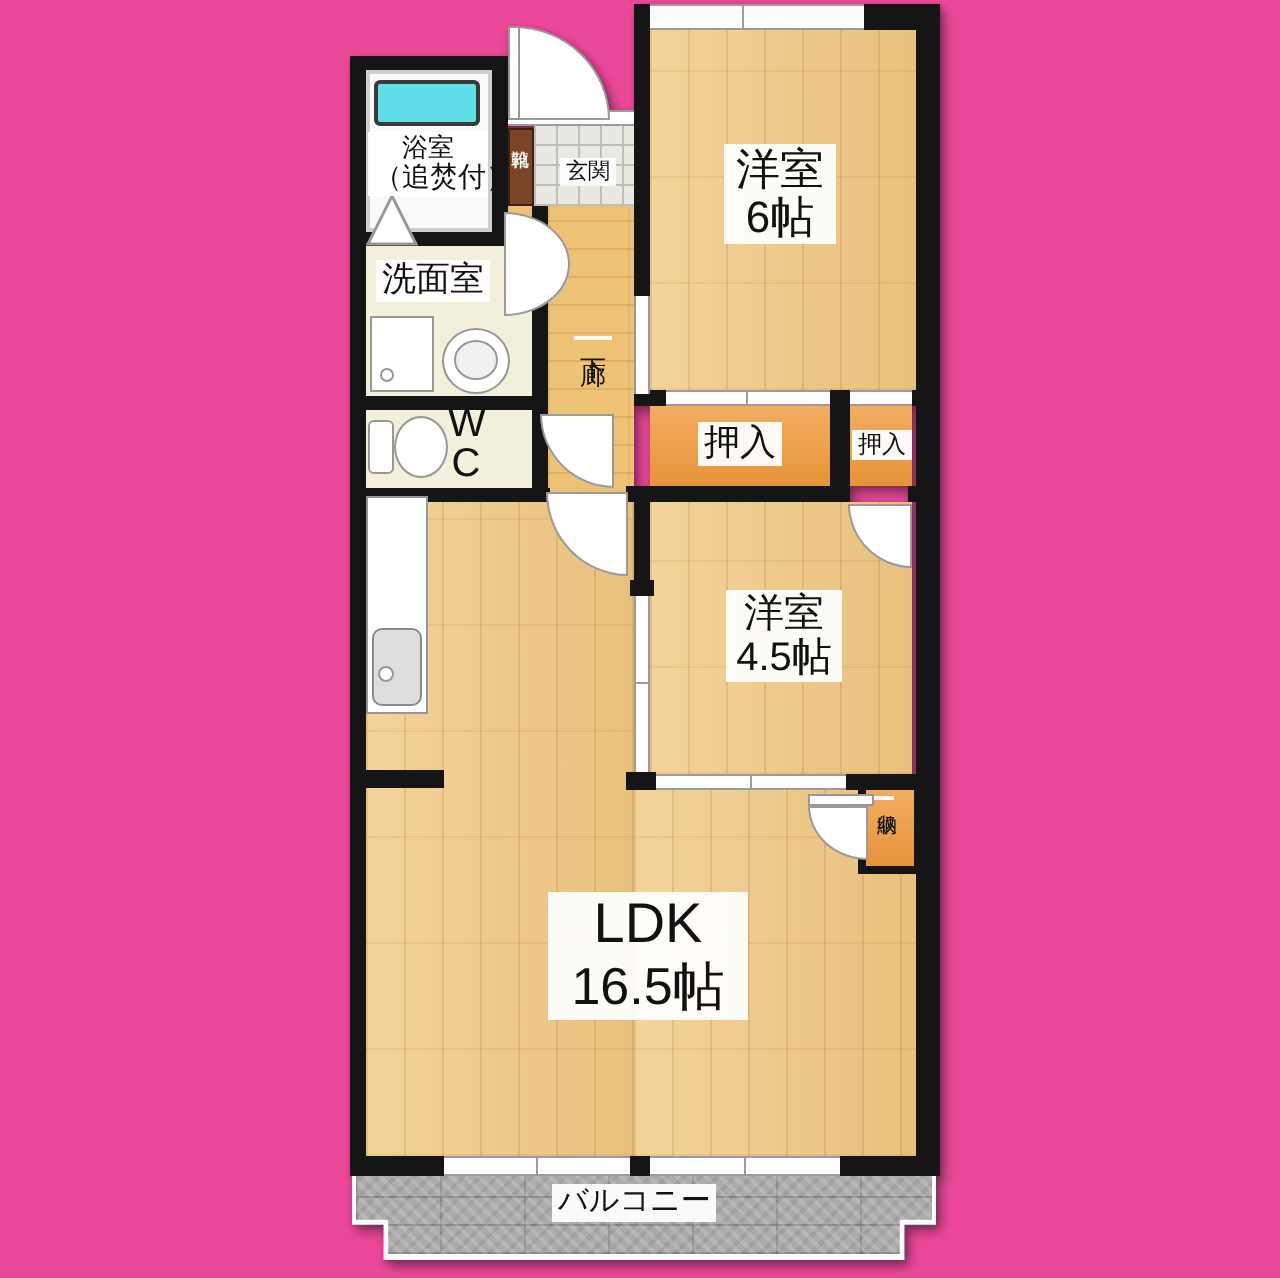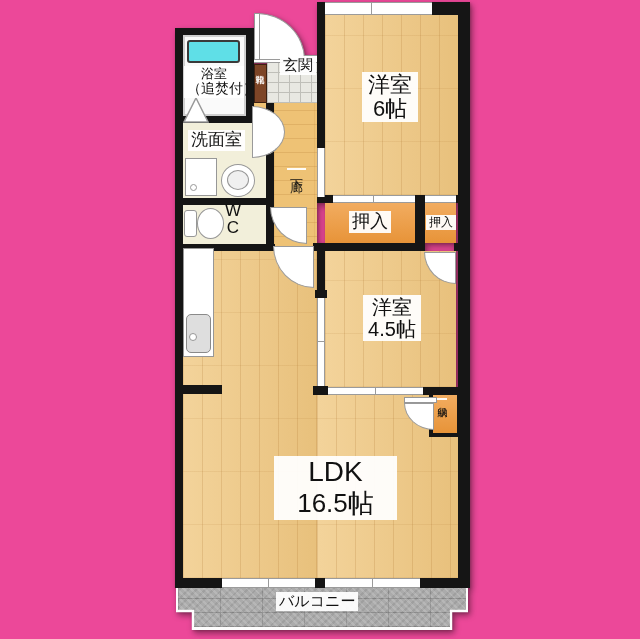--- a/index.html
+++ b/index.html
@@ -142,35 +142,35 @@
 
   <div class="abs balc-outer" style="left:176px;top:588px;width:292px;height:42px;">
     <div class="balc-inner"></div>
   </div>
 
   <div class="abs lbl" style="left:184px;top:66px;width:60px;font-size:13px;">
     <span>浴室</span><br>
     <span style="font-size:14px;">（追焚付）</span>
   </div>
   <div class="abs lbl" style="left:188px;top:130px;font-size:17px;">洗面室</div>
-  <div class="abs lbl nobox" style="left:224px;top:202px;width:18px;font-size:17px;white-space:normal;word-break:break-all;line-height:1.0;padding:0;">WC</div>
-  <div class="abs lbl" style="left:280px;top:56px;font-size:15px;">玄関</div>
+  <div class="abs lbl nobox" style="left:224px;top:202px;width:18px;font-size:20px;white-space:normal;word-break:break-all;line-height:1.0;padding:0;">WC</div>
+  <div class="abs lbl" style="left:280px;top:79px;font-size:11px;">玄関</div>
   <div class="abs lbl-v nobox" style="position:absolute;left:255px;top:68px;font-size:9px;color:#fff;">靴箱</div>
   <div class="abs lbl lbl-v" style="left:287px;top:168px;font-size:13px;">廊下</div>
   <div class="abs lbl" style="left:362px;top:72px;width:56px;font-size:22px;">
     <span>洋室</span><br>
     <span>6帖</span>
   </div>
   <div class="abs lbl" style="left:349px;top:211px;font-size:18px;">押入</div>
   <div class="abs lbl" style="left:426px;top:215px;font-size:12px;">押入</div>
   <div class="abs lbl" style="left:363px;top:295px;width:58px;font-size:20px;">
     <span>洋室</span><br>
     <span>4.5帖</span>
   </div>
   <div class="abs lbl lbl-v" style="left:437px;top:398px;font-size:10px;padding:1px 0;">収納</div>
-  <div class="abs lbl" style="left:274px;top:456px;width:123px;font-size:28px;">
+  <div class="abs lbl" style="left:274px;top:446px;width:100px;font-size:28px;">
     <span>LDK</span><br>
     <span style="font-size:26px;">16.5帖</span>
   </div>
   <div class="abs lbl" style="left:276px;top:592px;font-size:15px;">バルコニー</div>
 
  </div>
 </div>
 
 </body></html>

